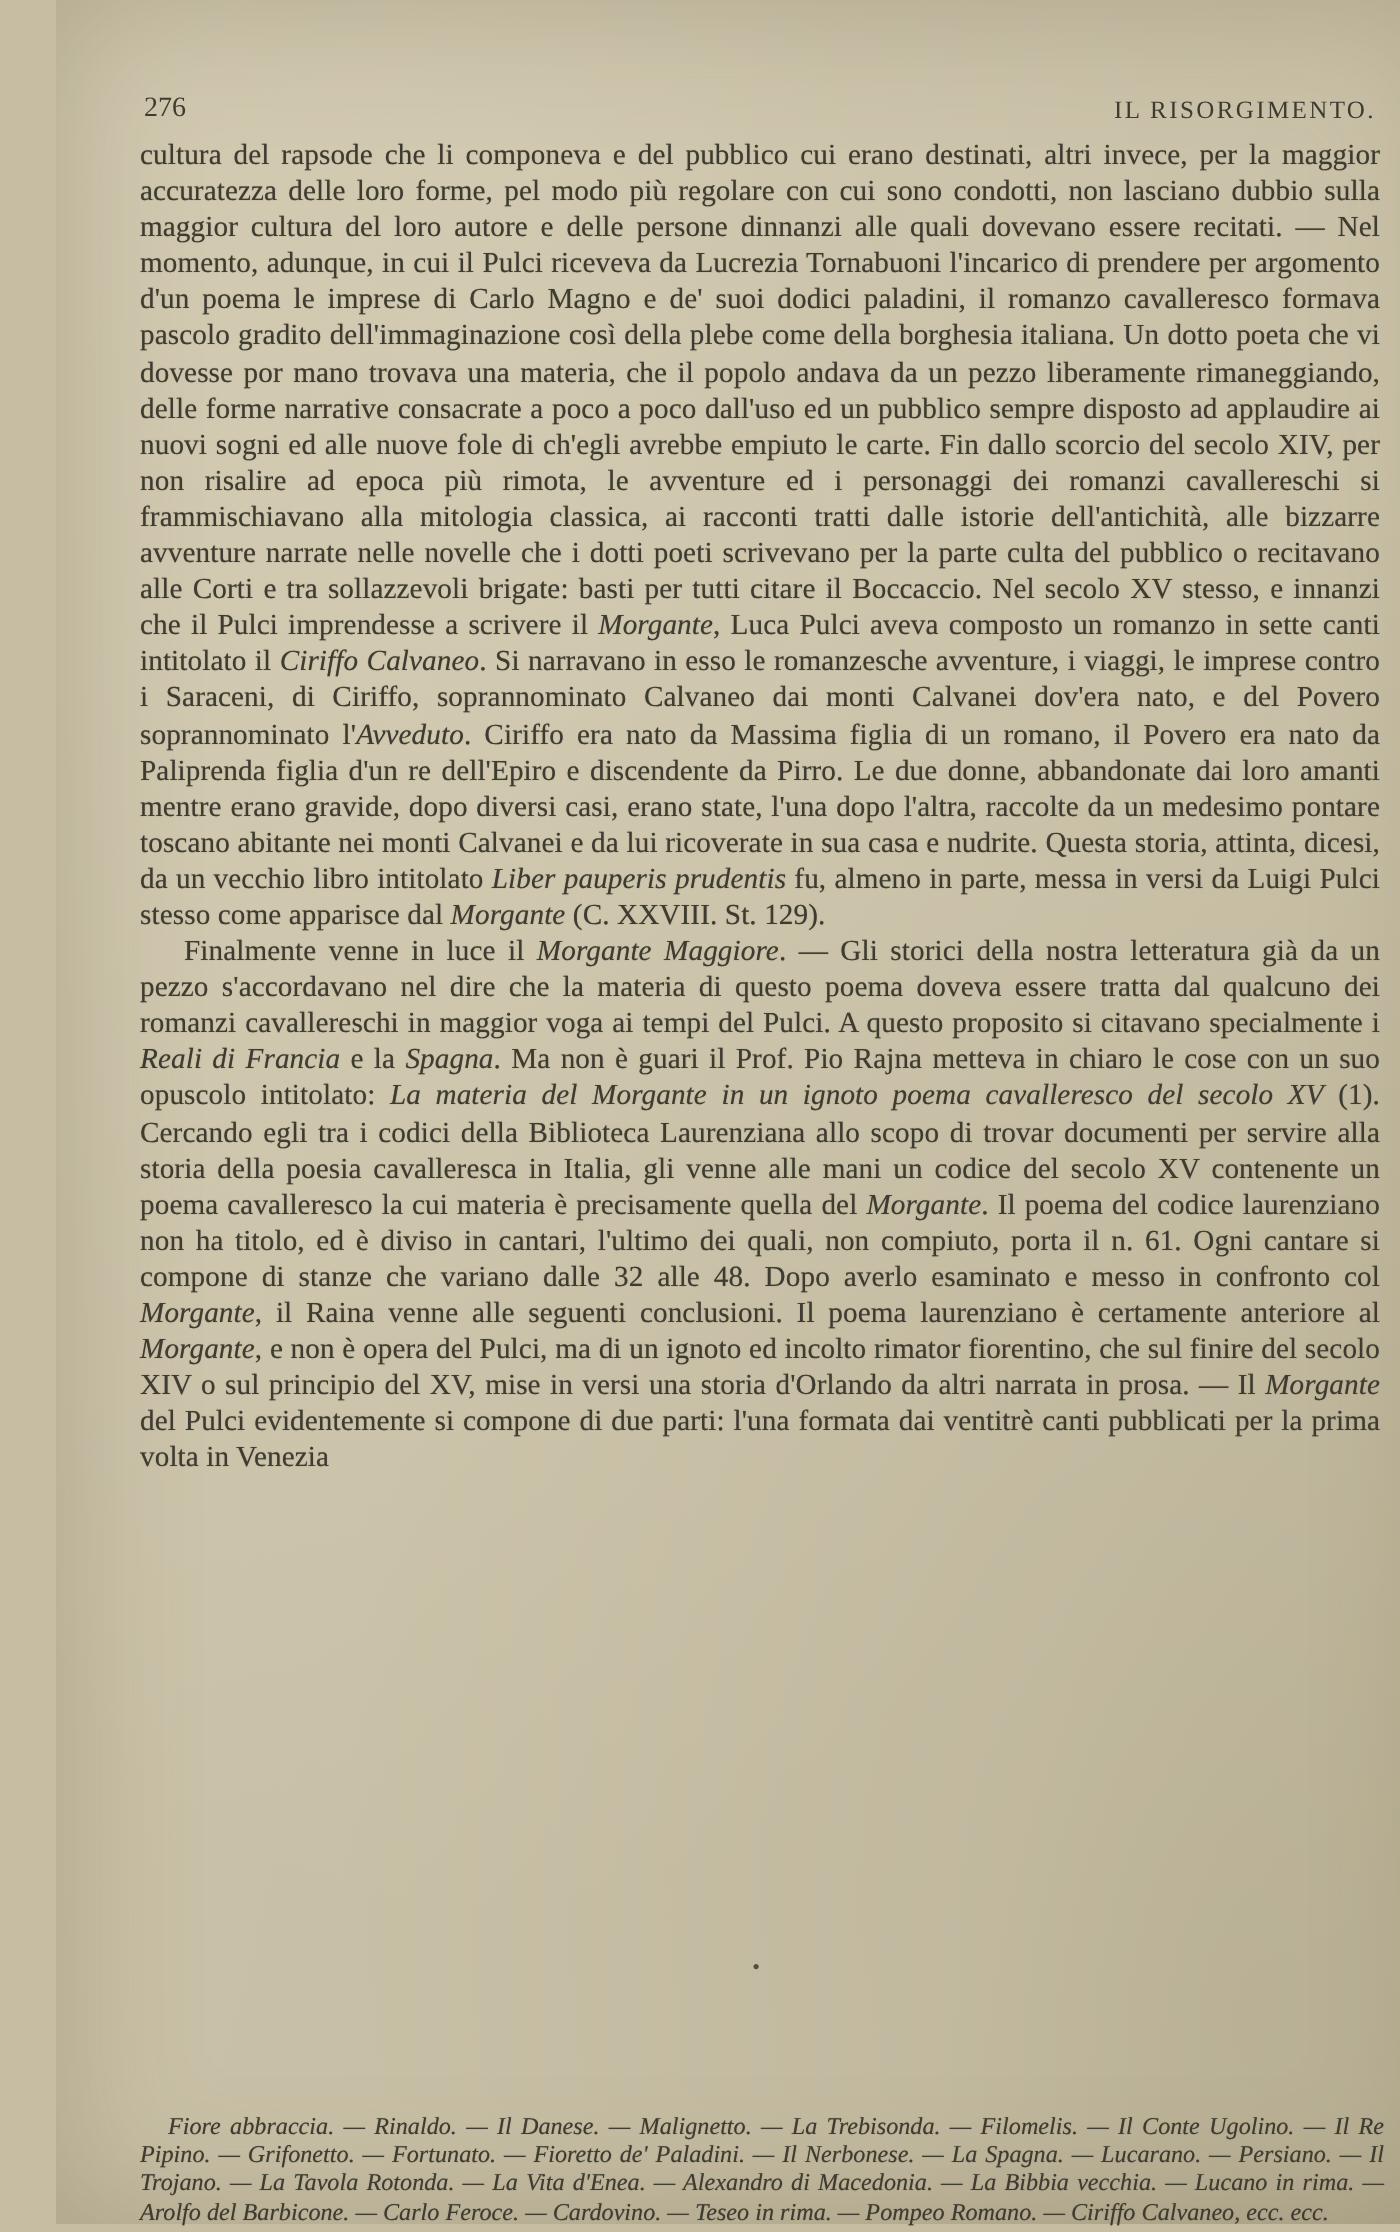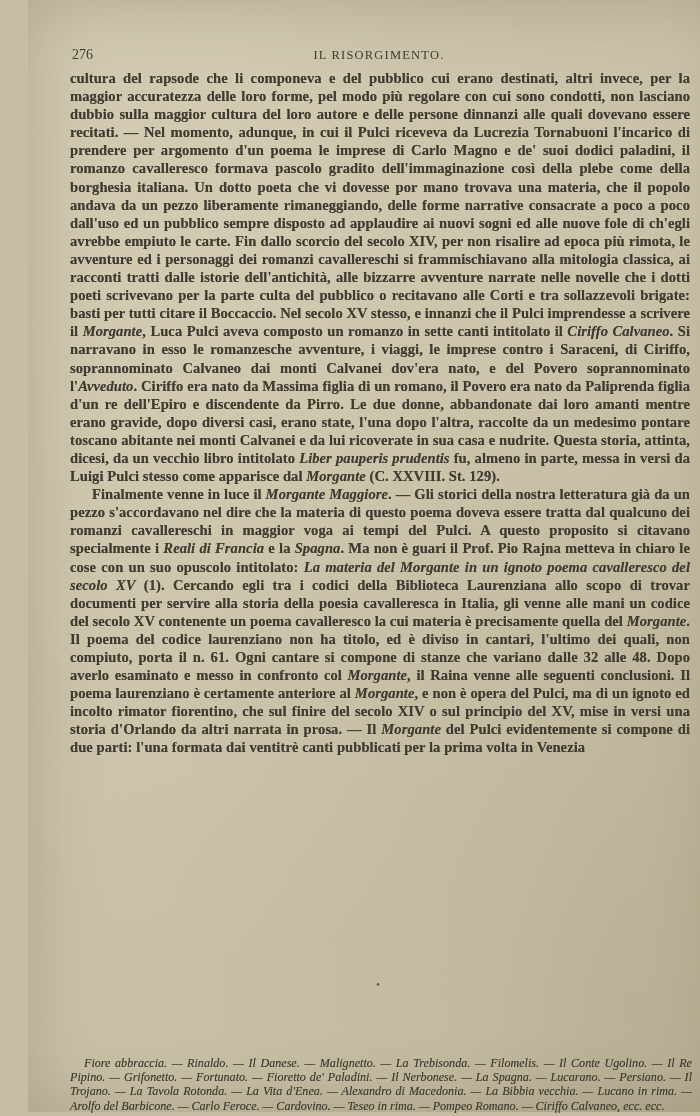--- a/index.html
+++ b/index.html
@@ -24,34 +24,34 @@
     position: absolute;
     top: 46px; left: 42px; right: 40px;
     height: 18px;
   }
   .page-number {
     position: absolute; left: 2px; top: 1px;
     font-size: 14px;
   }
   .running-title {
     position: absolute; left: 0; right: 0; top: 2px;
-    text-align: center;
+    text-align: right;
     font-size: 12.5px;
     letter-spacing: 1.2px;
   }
   .body-text {
     position: absolute;
     top: 69px; left: 42px; width: 620px;
     font-size: 14.6px;
     line-height: 18.1px;
     text-align: justify;
     letter-spacing: 0.05px;
     text-shadow: 0 0 0.5px rgba(62, 57, 42, 0.55);
   }
-  .para { margin: 0; font-weight: bold; }
+  .para { margin: 0; }
   .para.indent { text-indent: 22px; }
   .separator {
     position: absolute;
     top: 978px; left: 0; right: 0;
     text-align: center;
     font-size: 11px;
     opacity: 0.85;
   }
   .footnotes {
     position: absolute;

